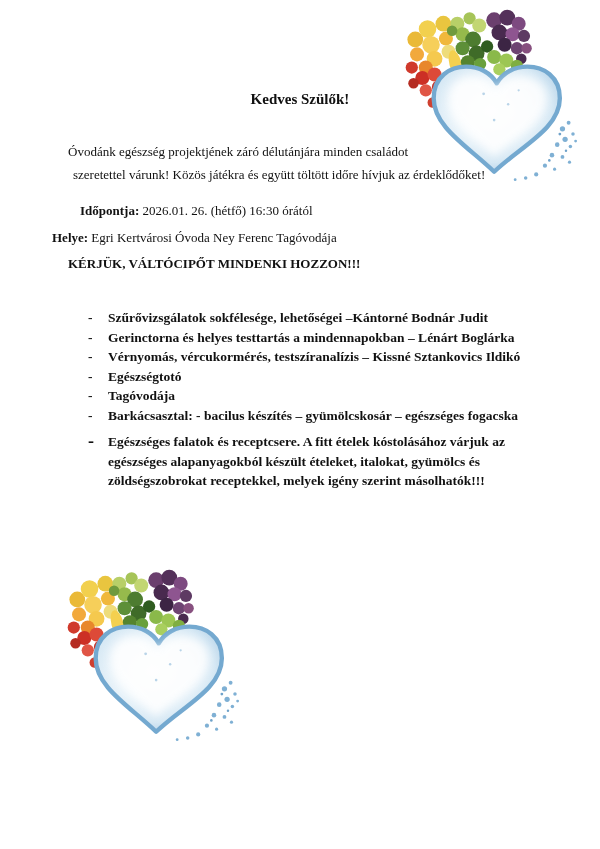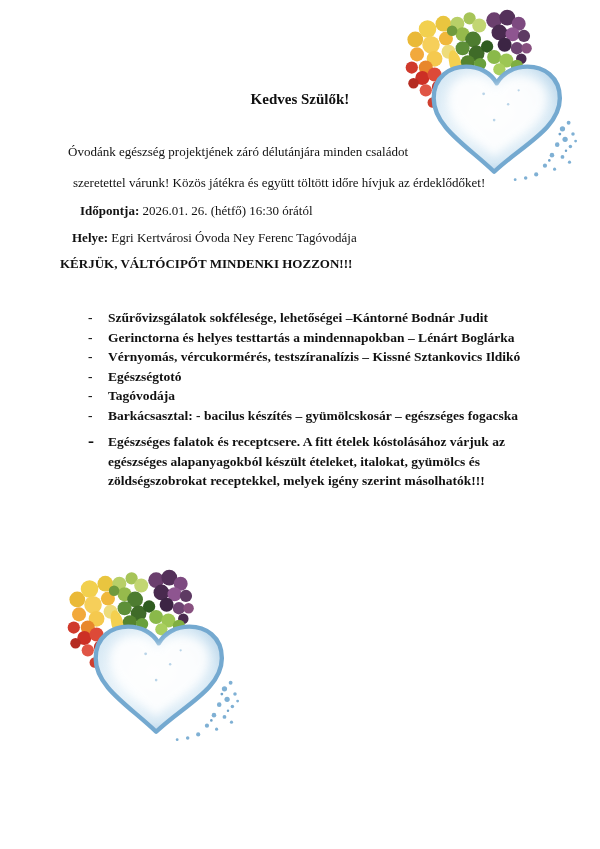--- a/index.html
+++ b/index.html
@@ -15,24 +15,24 @@
   .art{position:absolute;}
   .art-top{left:396px;top:6px;width:184px;height:180px;}
   .art-bottom{left:58px;top:566px;width:184px;height:180px;}
   .art svg{width:100%;height:100%;display:block;}
   .title{
     position:absolute;top:91px;left:0;width:100%;
     text-align:center;font-size:15px;font-weight:bold;margin:0;
   }
   .line{position:absolute;margin:0;font-size:13px;white-space:nowrap;}
   .intro1{top:144px;left:68px;}
-  .intro2{top:175px;left:73px;}
+  .intro2{top:167px;left:73px;}
   .date-line{top:203px;left:80px;}
-  .place-line{top:230px;left:72px;}
-  .notice{top:256px;left:60px;font-weight:bold;}
+  .place-line{top:230px;left:52px;}
+  .notice{top:256px;left:68px;font-weight:bold;}
   .program{
     position:absolute;top:308px;left:88px;width:452px;
     margin:0;padding:0;list-style:none;
     font-weight:bold;font-size:13.5px;line-height:19.5px;
   }
   .program li{display:flex;margin:0;}
   .program li.last{margin-top:7px;}
   .dash{width:20px;flex:none;}
   .program li.last .dash{font-size:18px;line-height:19px;}
   .li-text{flex:1;}

